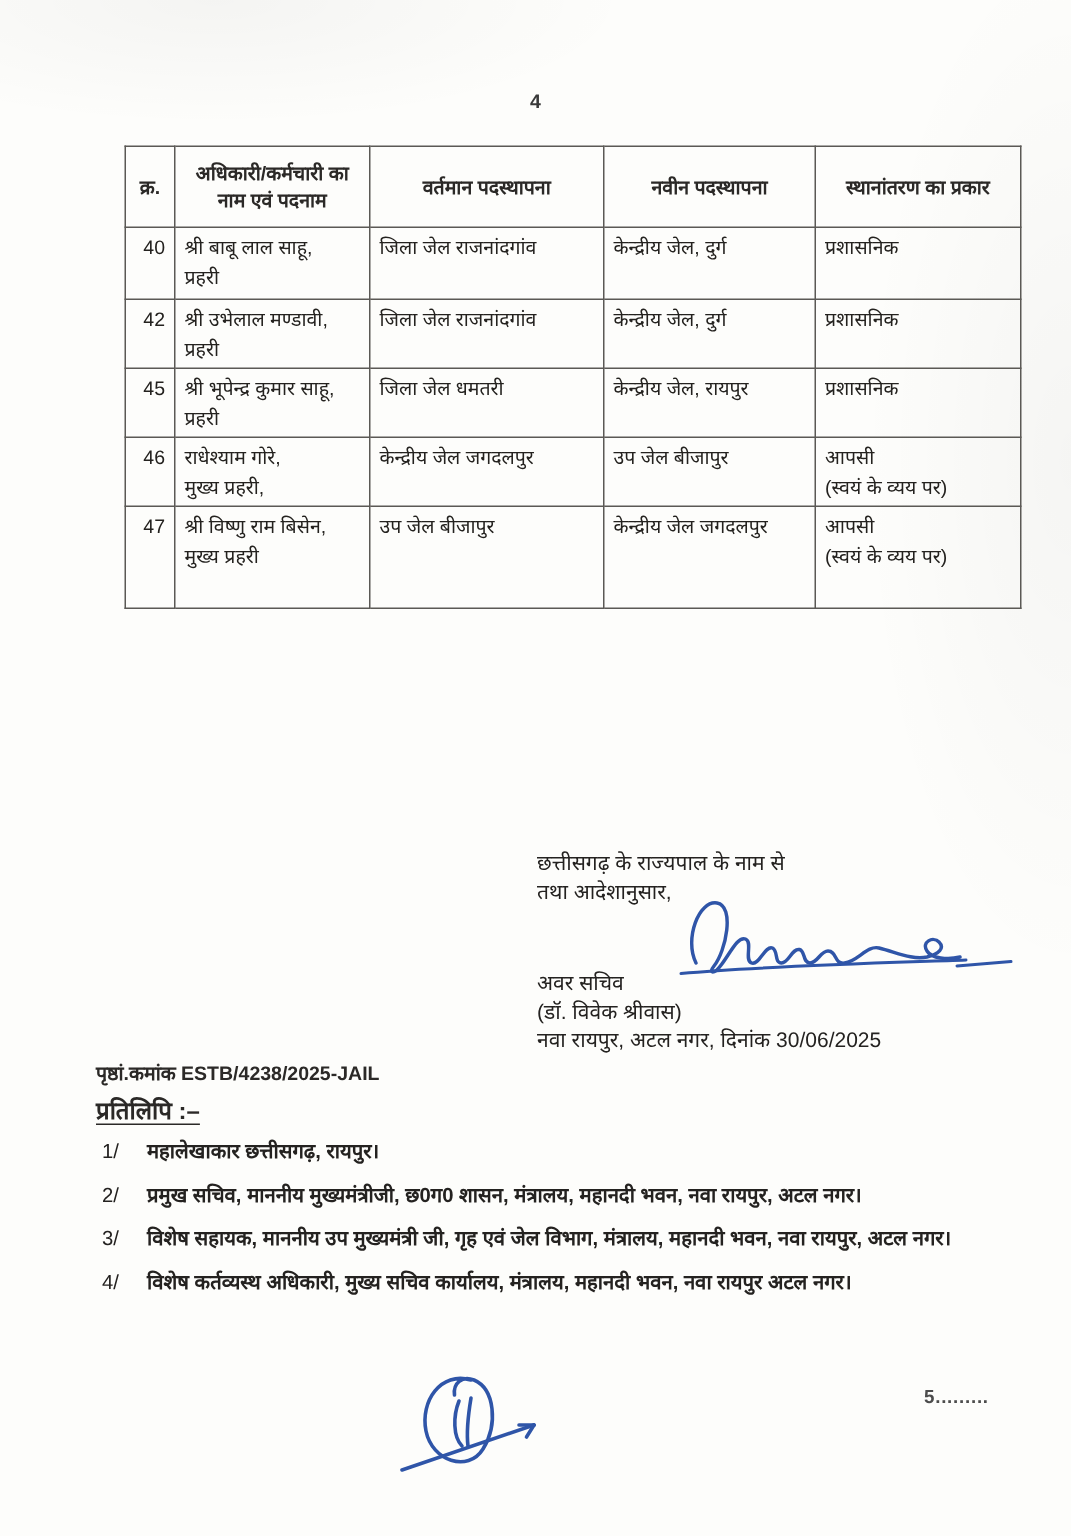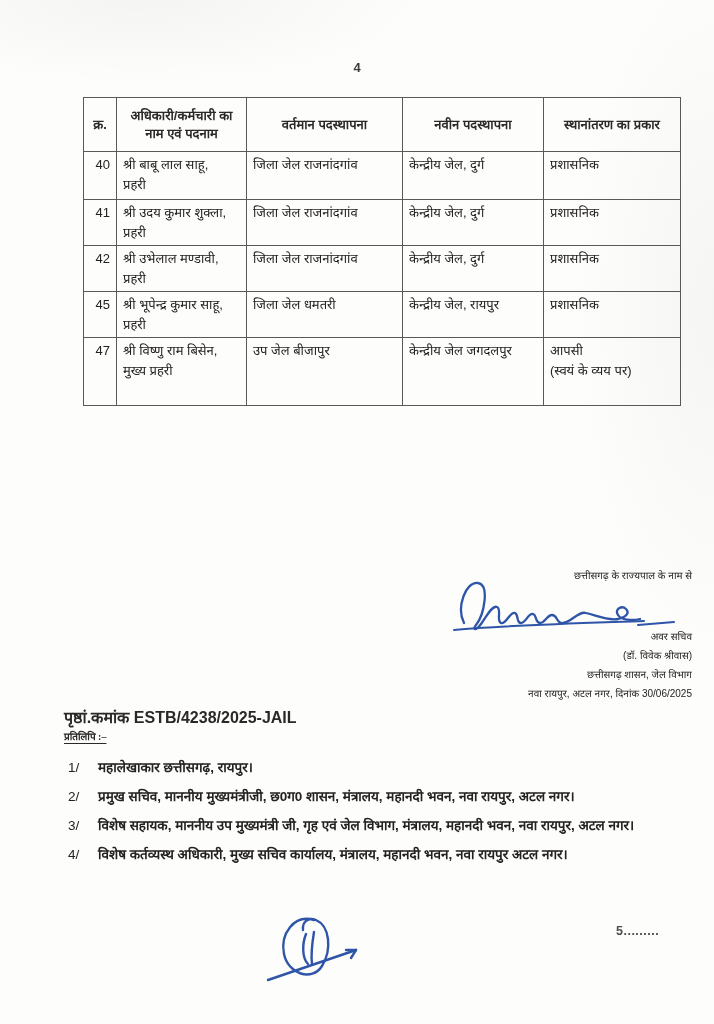--- a/index.html
+++ b/index.html
@@ -42,35 +42,35 @@
   .transfer-table tbody tr:nth-of-type(4){height:46px;}
   .transfer-table tbody tr:nth-of-type(5){height:68px;}
   .transfer-table tbody tr:nth-of-type(6){height:46px;}
   .transfer-table tbody tr:nth-of-type(7){height:53px;}
   .transfer-table tbody tr:nth-of-type(8){height:71px;margin-top:23px;}
   td.c-sn{text-align:right;}
   td.c-type{text-align:left;}
   
   .signatory{
     position:absolute;left:358px;top:566px;width:334px;
-    text-align:right;font-size:10px;line-height:19px;color:#242220;
+    text-align:left;font-size:14px;line-height:19px;color:#242220;
   }
   .sig-gap{position:relative;height:42px;}
   .sig-svg{
     position:absolute;left:90px;top:-12px;width:228px;height:62px;
   }
   
   .ref-line{
     position:absolute;left:64px;top:706px;
-    font-size:16px;font-weight:bold;color:#2b2927;
+    font-size:13px;font-weight:bold;color:#2b2927;
   }
   .copy-label{
     position:absolute;left:64px;top:729px;
-    font-size:10px;font-weight:bold;text-decoration:underline;
-    text-underline-offset:3px;color:#2b2927;font-family:Liberation Serif, serif;
+    font-size:16px;font-weight:bold;text-decoration:underline;
+    text-underline-offset:3px;color:#2b2927;
   }
   .copy-list{
     position:absolute;left:68px;top:757px;width:604px;
     font-size:13.5px;color:#242220;
   }
   .copy-item{display:flex;margin-bottom:7px;}
   .copy-item .no{flex:none;width:30px;line-height:22px;}
   .copy-item .txt{flex:1;line-height:22px;text-align:justify;text-align-last:left;font-weight:bold;}
   
   .initial-svg{position:absolute;left:262px;top:906px;width:112px;height:88px;}
@@ -111,90 +111,91 @@
             <div>श्री बाबू लाल साहू,</div>
             <div>प्रहरी</div>
           </td>
           <td class="c-cur">जिला जेल राजनांदगांव</td>
           <td class="c-new">केन्द्रीय जेल, दुर्ग</td>
           <td class="c-type">
             <div>प्रशासनिक</div>
           </td>
         </tr>
 
-        <tr>
-          <td class="c-sn">41</td>
-          <td class="c-name">
-            <div>श्री उदय कुमार शुक्ला,</div>
+
+        <tr>
+          <td class="c-sn">42</td>
+          <td class="c-name">
+            <div>श्री उभेलाल मण्डावी,</div>
             <div>प्रहरी</div>
           </td>
           <td class="c-cur">जिला जेल राजनांदगांव</td>
           <td class="c-new">केन्द्रीय जेल, दुर्ग</td>
           <td class="c-type">
             <div>प्रशासनिक</div>
           </td>
         </tr>
 
-        <tr>
-          <td class="c-sn">42</td>
-          <td class="c-name">
-            <div>श्री उभेलाल मण्डावी,</div>
-            <div>प्रहरी</div>
-          </td>
-          <td class="c-cur">जिला जेल राजनांदगांव</td>
-          <td class="c-new">केन्द्रीय जेल, दुर्ग</td>
-          <td class="c-type">
-            <div>प्रशासनिक</div>
-          </td>
-        </tr>
-
 
 
         <tr>
           <td class="c-sn">45</td>
           <td class="c-name">
             <div>श्री भूपेन्द्र कुमार साहू,</div>
             <div>प्रहरी</div>
           </td>
           <td class="c-cur">जिला जेल धमतरी</td>
           <td class="c-new">केन्द्रीय जेल, रायपुर</td>
           <td class="c-type">
             <div>प्रशासनिक</div>
           </td>
         </tr>
 
+        <tr>
+          <td class="c-sn">46</td>
+          <td class="c-name">
+            <div>राधेश्याम गोरे,</div>
+            <div>मुख्य प्रहरी,</div>
+          </td>
+          <td class="c-cur">केन्द्रीय जेल जगदलपुर</td>
+          <td class="c-new">उप जेल बीजापुर</td>
+          <td class="c-type">
+            <div>आपसी</div>
+            <div>(स्वयं के व्यय पर)</div>
+          </td>
+        </tr>
 
         <tr>
           <td class="c-sn">47</td>
           <td class="c-name">
             <div>श्री विष्णु राम बिसेन,</div>
             <div>मुख्य प्रहरी</div>
           </td>
           <td class="c-cur">उप जेल बीजापुर</td>
           <td class="c-new">केन्द्रीय जेल जगदलपुर</td>
           <td class="c-type">
             <div>आपसी</div>
             <div>(स्वयं के व्यय पर)</div>
           </td>
         </tr>
       </tbody>
   </table>
 
   <div class="signatory">
     <div>छत्तीसगढ़ के राज्यपाल के नाम से</div>
+    <div>तथा आदेशानुसार,</div>
     <div class="sig-gap">
       <svg class="sig-svg" viewBox="0 0 228 62" fill="none" stroke="#2f55a8" stroke-width="2.3" stroke-linecap="round" stroke-linejoin="round">
         <path d="M16,50 C8,34 18,8 30,10 C42,12 36,42 28,52 C24,57 28,58 33,51 C39,43 44,32 49,34 C54,36 48,48 53,50 C58,52 62,38 67,40 C71,42 68,50 73,50 C78,50 80,40 85,41 C89,42 87,50 92,50 C97,50 99,42 104,42 C110,42 108,51 115,50 C124,49 130,38 138,40 C150,43 160,48 170,46 C178,44 182,40 178,36 C174,32 166,36 170,42 C173,47 184,48 192,46"></path>
         <path d="M6,57 C60,52 140,50 196,48" stroke-width="2"></path>
         <path d="M190,52 L226,49" stroke-width="2"></path>
       </svg>
     </div>
     <div>अवर सचिव</div>
     <div>(डॉ. विवेक श्रीवास)</div>
-    <div>छत्तीसगढ़ शासन, जेल विभाग</div>
     <div>नवा रायपुर, अटल नगर, दिनांक 30/06/2025</div>
   </div>
 
   <div class="ref-line">पृष्ठां.कमांक ESTB/4238/2025-JAIL</div>
   <div class="copy-label">प्रतिलिपि :–</div>
 
   <div class="copy-list">
 
       <div class="copy-item">
         <span class="no">1/</span>

